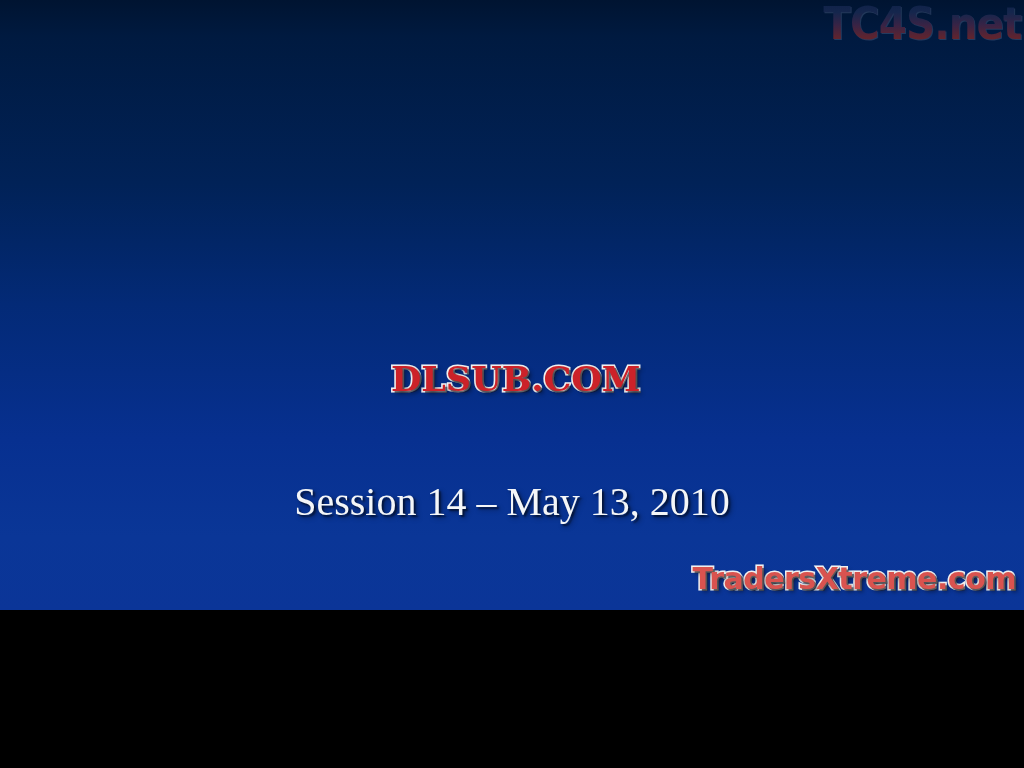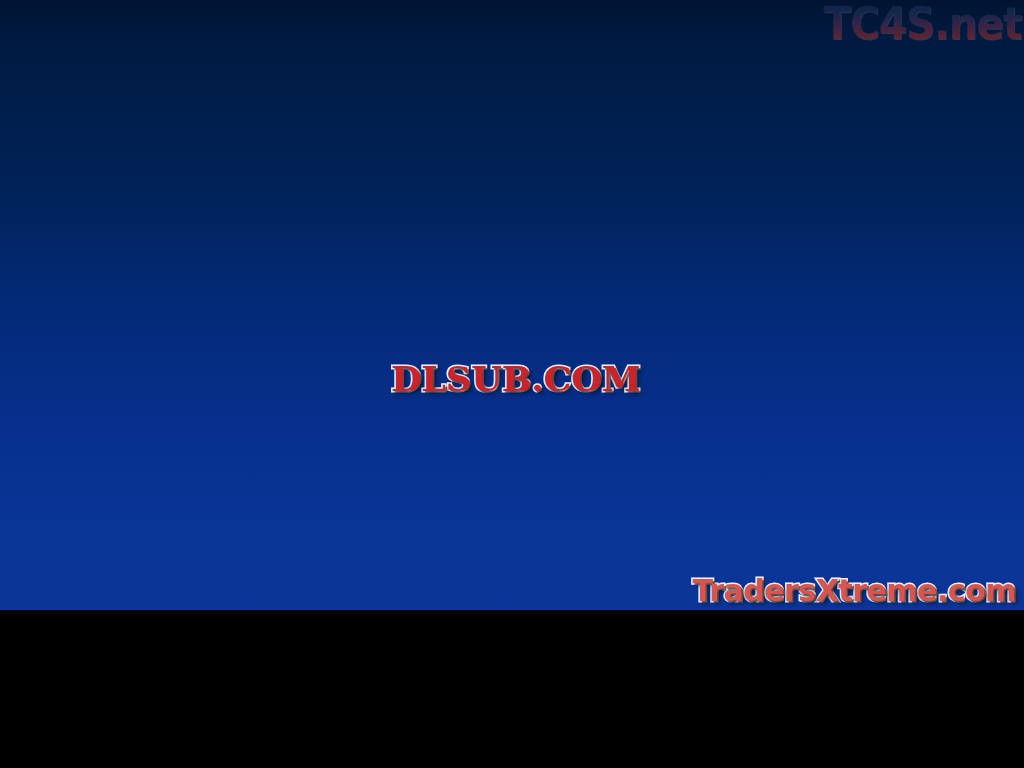--- a/index.html
+++ b/index.html
@@ -128,21 +128,21 @@
     color: transparent;
     -webkit-text-fill-color: transparent;
     filter: drop-shadow(1px 1px 0 rgba(120,140,175,0.30));
     opacity: 0.97;
   }
 
   
   #tradersxtreme-watermark {
     position: absolute;
     right: 8px;
-    bottom: 0;
+    bottom: 12px;
     pointer-events: none;
   }
   #tradersxtreme-watermark .wm-text {
     display: block;
     font-family: "DejaVu Sans", "Liberation Sans", sans-serif;
     font-weight: bold;
     font-size: 30px;
     line-height: 38px;
     letter-spacing: -0.5px;
     color: #d9534f;
@@ -161,18 +161,21 @@
 
   <div id="tc4s-watermark">
     <span class="wm-text">TC4S.net</span>
   </div>
 
 
   <div id="dlsub-watermark">
     <span class="wm-text">DLSUB.COM</span>
   </div>
 
+  <div id="subtitle-block">
+    <p id="slide-subtitle">Session 14 – May 13, 2010</p>
+  </div>
 
   <div id="tradersxtreme-watermark">
     <span class="wm-text">TradersXtreme.com</span>
   </div>
 
 </div>
 
 </body></html>

